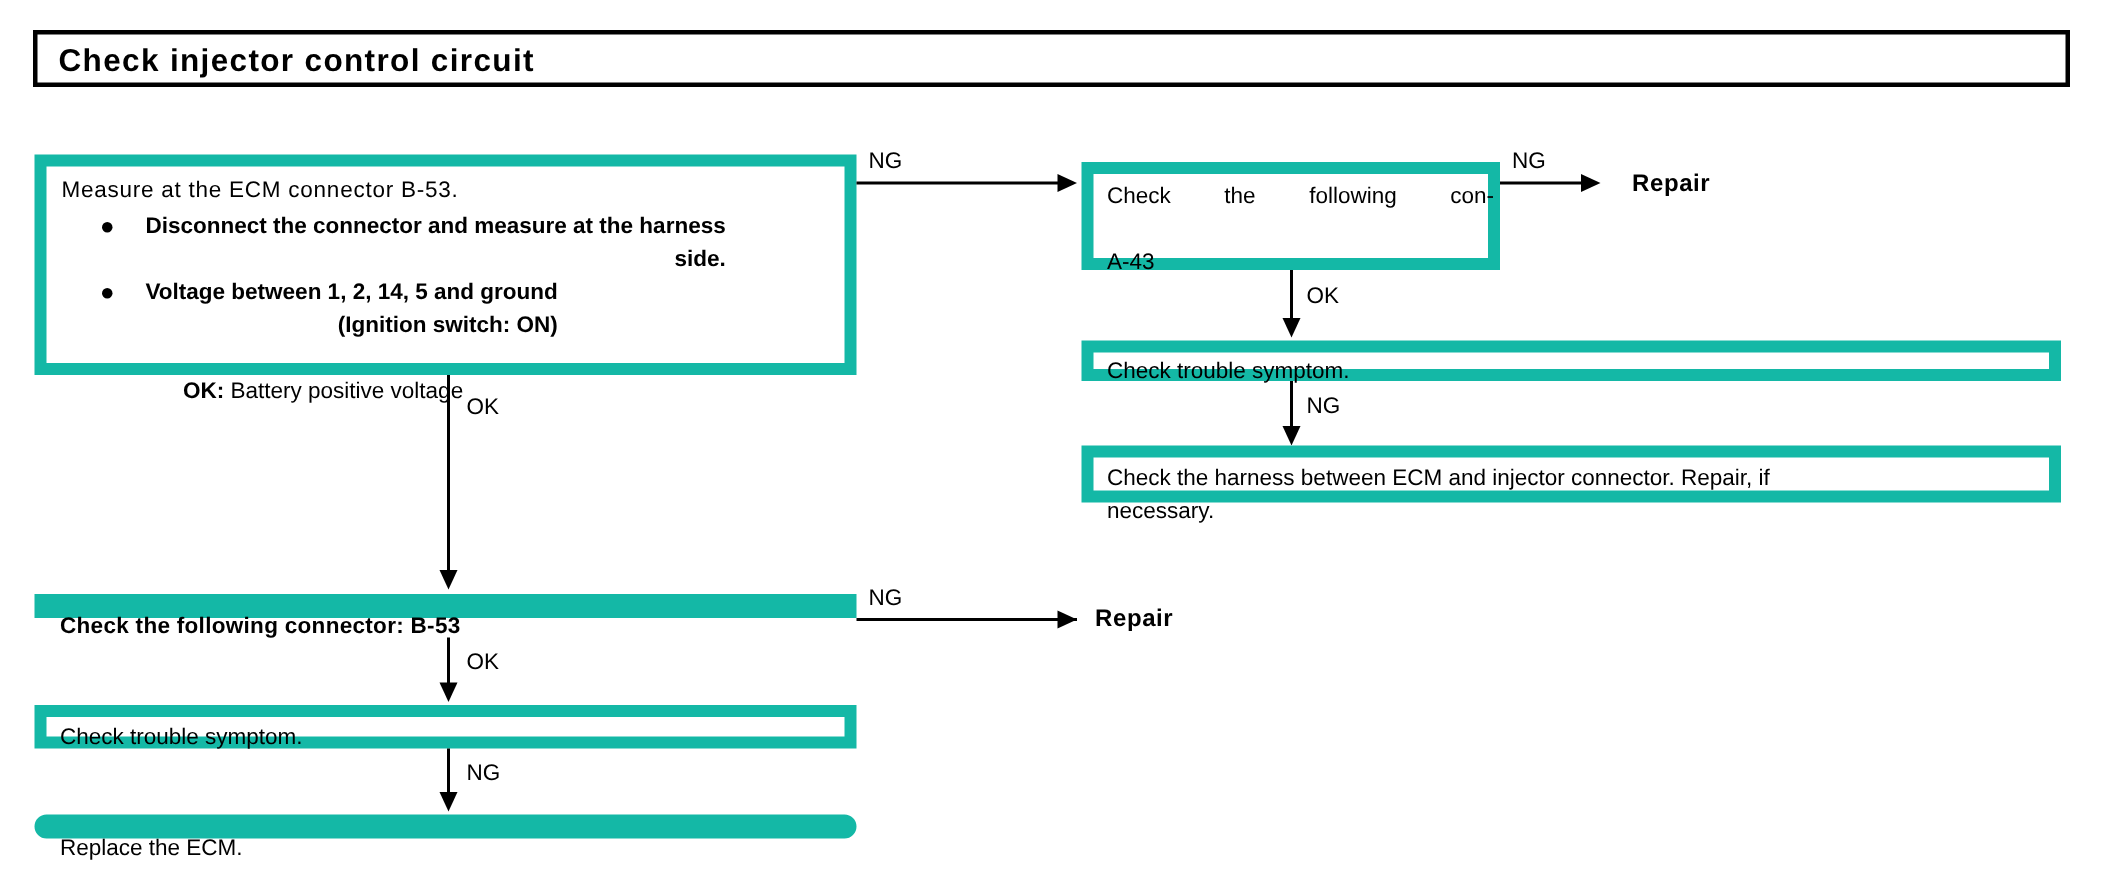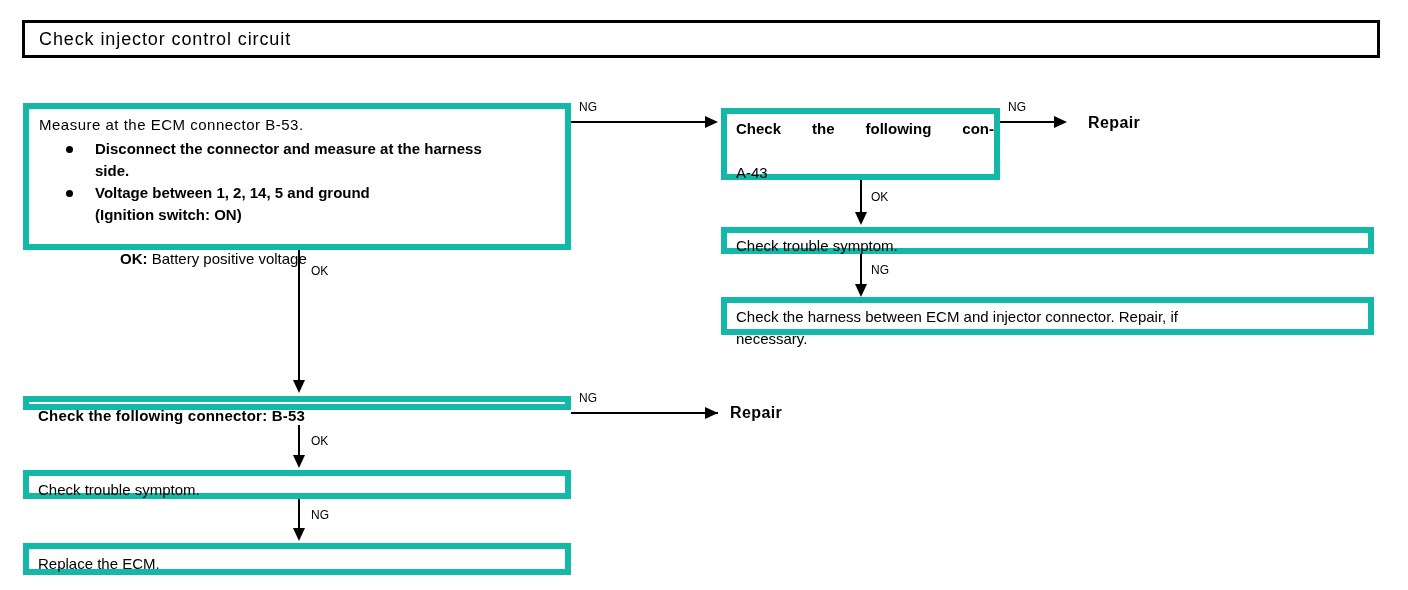--- a/index.html
+++ b/index.html
@@ -30,30 +30,30 @@
     width: 1358px;
     height: 38px;
     border: 3px solid #000;
     box-sizing: border-box;
     background: #fff;
   }
   .title-text {
     position: absolute;
     left: 14px;
     top: 6px;
-    font-size: 18px;
-    font-weight: normal;
+    font-size: 21px;
+    font-weight: bold;
     letter-spacing: 0.9px;
     white-space: nowrap;
   }
 
   
   .box {
     position: absolute;
-    border: 6px solid #14b8a6;
+    border: 8px solid #14b8a6;
     box-sizing: border-box;
     background: #fff;
   }
   .box-text {
     position: absolute;
     font-size: 15px;
     line-height: 22px;
     white-space: pre;
   }
 
@@ -82,37 +82,38 @@
     height: 7px;
     background: #000;
     border-radius: 50%;
   }
   .bullet-body {
     position: absolute;
     left: 29px;
     top: 0;
     white-space: pre-line;
     font-weight: bold;
+    text-align: right;
   }
   #bullet-1 { left: 37px; top: 29px; width: 520px; }
   #bullet-2 { left: 37px; top: 73px; width: 520px; }
   .ok-prefix { font-weight: bold; }
 
   
   #box-connectors {
     left: 721px;
     top: 108px;
     width: 279px;
     height: 72px;
   }
   #box-connectors .line1 {
     left: 9px;
     top: 4px;
     width: 258px;
-    font-weight: bold;
+    font-weight: normal;
     text-align: justify;
     text-align-last: justify;
     white-space: normal;
   }
   #box-connectors .line2 {
     left: 9px;
     top: 26px;
     white-space: pre;
   }
   #box-connectors .line3 {
@@ -156,21 +157,22 @@
     width: 548px;
     height: 29px;
   }
   #box-sym-left .t { left: 9px; top: 3px; }
 
   
   #box-replace {
     left: 23px;
     top: 543px;
     width: 548px;
-    height: 32px;
+    height: 16px;
+    border-radius: 12px;
   }
   #box-replace .t { left: 9px; top: 4px; }
 
   
   .hline {
     position: absolute;
     height: 2px;
     background: #000;
   }
   .vline {
@@ -189,21 +191,21 @@
   .arrow-down {
     position: absolute;
     width: 0;
     height: 0;
     border-left: 6px solid transparent;
     border-right: 6px solid transparent;
     border-top: 13px solid #000;
   }
   .edge-label {
     position: absolute;
-    font-size: 12px;
+    font-size: 15px;
     line-height: 15px;
     white-space: nowrap;
   }
   .repair-label {
     position: absolute;
     font-size: 16px;
     font-weight: bold;
     line-height: 16px;
     letter-spacing: 0.4px;
     white-space: nowrap;

